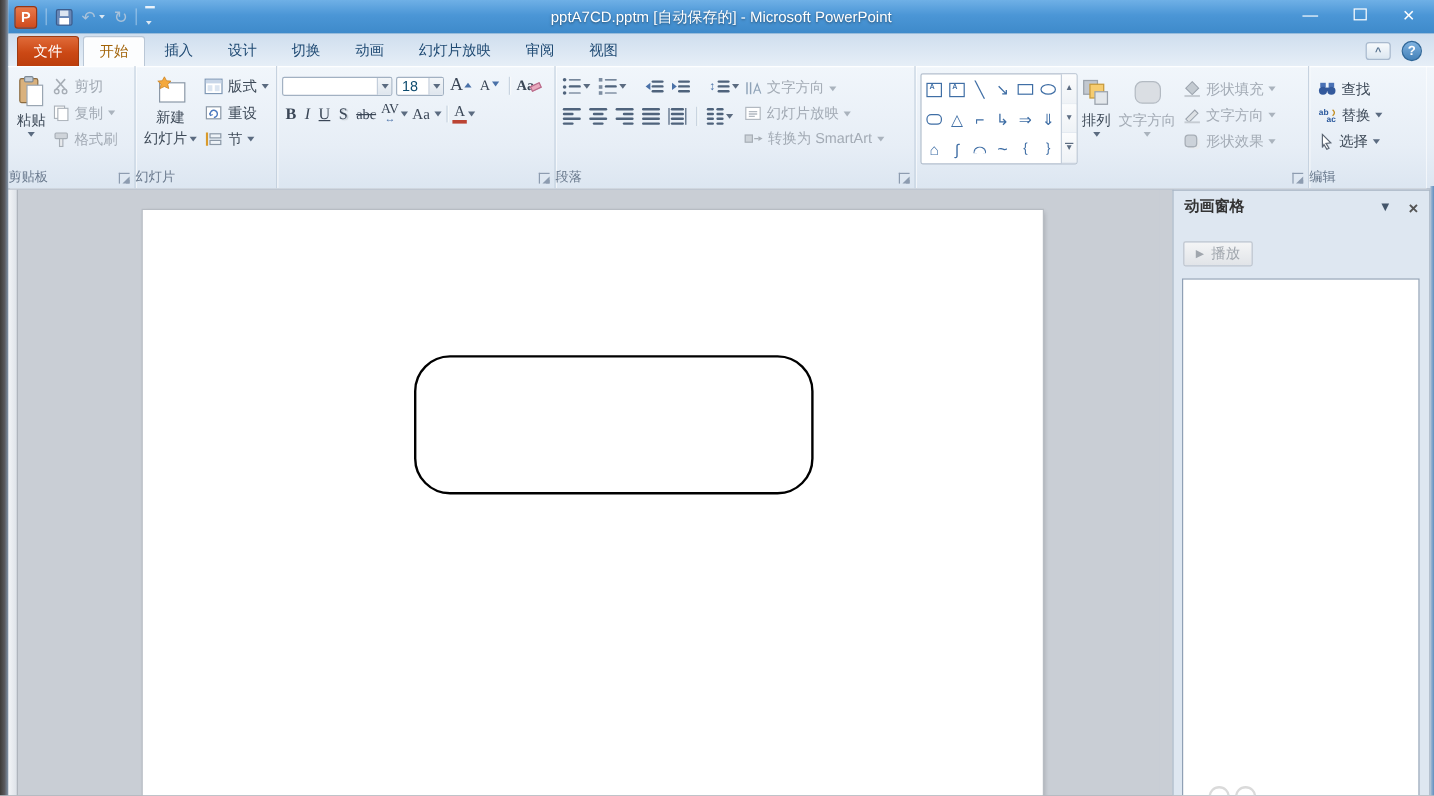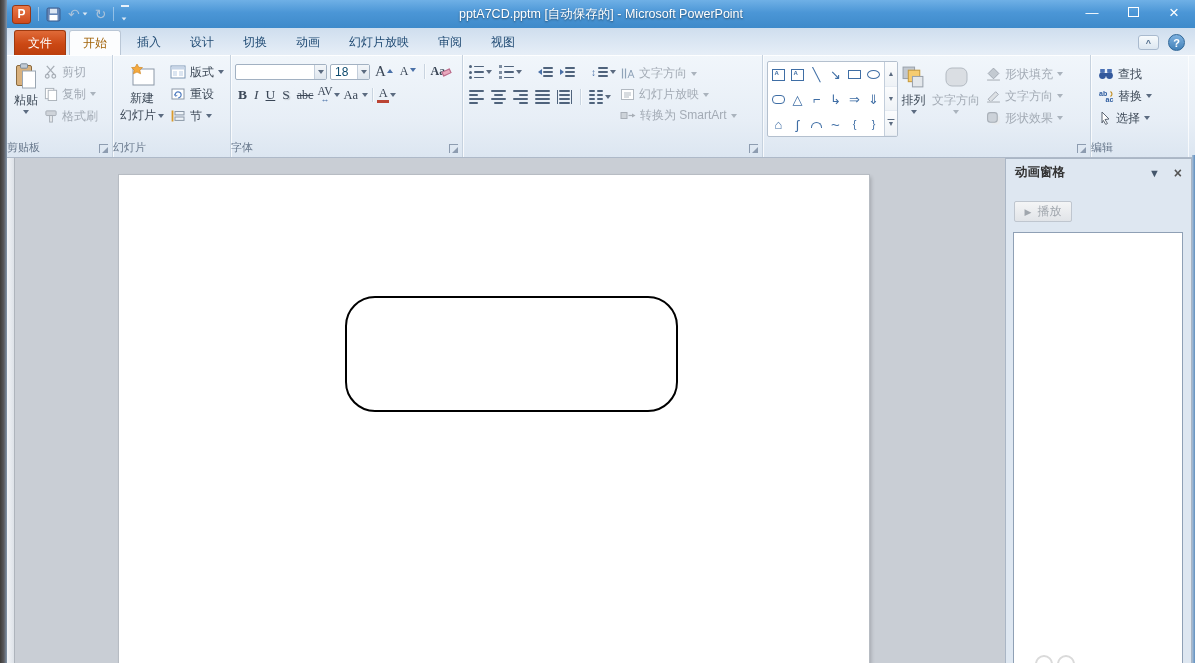--- a/index.html
+++ b/index.html
@@ -93,21 +93,21 @@
   .arc{width:11px;height:6px;border:1.4px solid #3f6ea5;border-bottom:none;border-radius:8px 8px 0 0;}
   .gscroll{width:13px;border-left:1px solid #c3cedb;display:flex;flex-direction:column;}
   .gscroll span{flex:1;display:flex;align-items:center;justify-content:center;font-size:7px;color:#5b6b80;border-bottom:1px solid #e4eaf1;background:linear-gradient(#fbfcfd,#eef2f6);}
   
   .workspace{position:absolute;left:7px;top:158px;right:229px;bottom:0;background:#c9ced5;overflow:hidden;}
   .left-splitter{position:absolute;left:0;top:0;bottom:0;width:8px;background:linear-gradient(90deg,#f2f4f7,#dde2e8);border-right:1px solid #aeb4bc;}
   .slide{position:absolute;left:112px;top:17px;width:750px;height:563px;background:#fff;box-shadow:0 0 0 1px #b7bcc3,2px 2px 4px rgba(0,0,0,.2);}
   .shape{position:absolute;left:226px;top:121px;width:333px;height:116px;border:2.4px solid #000;border-radius:30px;background:#fff;}
   
   .pane-wrap{position:absolute;right:0;top:158px;bottom:0;width:229px;background:#c9ced5;}
-  .pane{position:absolute;left:11px;right:3px;top:0;bottom:0;background:#dee7f1;border:1px solid #aab6c5;border-bottom:none;overflow:hidden;margin-left:28px;}
+  .pane{position:absolute;left:11px;right:3px;top:0;bottom:0;background:#dee7f1;border:1px solid #aab6c5;border-bottom:none;overflow:hidden;}
   .pane-header{height:27px;display:flex;align-items:center;padding:0 9px;font-weight:bold;font-size:12.5px;color:#333;}
   .pane-menu{margin-left:auto;color:#44566b;font-size:11px;}
   .pane-close{margin-left:14px;color:#555;font-size:14px;font-weight:bold;line-height:1;}
   .play-btn{position:absolute;left:8px;top:42px;width:58px;height:21px;display:flex;align-items:center;justify-content:center;gap:6px;background:linear-gradient(#f4f5f6,#e1e4e8);border:1px solid #bfc6cf;border-radius:2px;color:#a0a6ad;font-size:12px;}
   .play-btn .tri{font-size:9px;color:#a0a6ad;}
   .pane-list{position:absolute;left:7px;right:8px;top:73px;bottom:-2px;background:#fff;border:1px solid #8fa0b5;}
   .circ{position:absolute;width:18px;height:18px;border-radius:50%;border:2px solid #dadada;background:#fff;bottom:-10px;}
   .right-edge{position:absolute;right:0;top:155px;bottom:0;width:3px;background:linear-gradient(90deg,#aabfd6,#5f8fc0);}
   svg{display:block;}
 </style>
@@ -294,21 +294,20 @@
           <span class="lt" style="font-size:12.5px;">Aa</span>
           <i class="caret"></i>
           <span class="sep-v"></span>
           <span class="fcol">
               <span>A</span>
               <em></em>
             </span>
           <i class="caret"></i>
         </div>
       </div>
-      <div class="group-label">字体</div>
       <span class="lnch"></span>
     </div>
 
     <div class="group" style="width:300px;">
       <div class="rows" style="width:150px;">
         <div class="rrow">
           <span class="pbtn">
               <span class="bl">
                 <i></i>
                 <i></i>
@@ -439,20 +438,21 @@
         <span class="smallbtn dis">
           <svg width="16" height="13" viewBox="0 0 16 13">
               <rect x="1" y="3.5" width="6" height="6" fill="#cdd3d9" stroke="#a7aeb6"></rect>
               <path d="M8.5 6.5h3.5" stroke="#a7aeb6" stroke-width="1.2"></path>
               <path d="M12 4.5l3.5 2-3.5 2z" fill="#a7aeb6"></path>
             </svg>
           <span>转换为 SmartArt</span>
           <i class="caret dis2"></i>
         </span>
       </div>
+      <div class="group-label">段落</div>
       <span class="lnch"></span>
     </div>
 
     <div class="group" style="width:328px;">
       <div class="gallery">
         <div class="gcells">
           <span class="gc">
               <span class="tbx">
                 <b>A</b>
                 <i></i>

